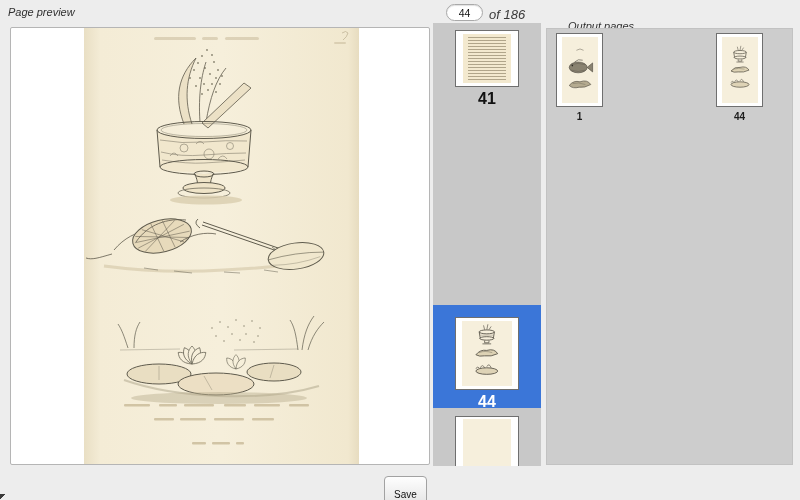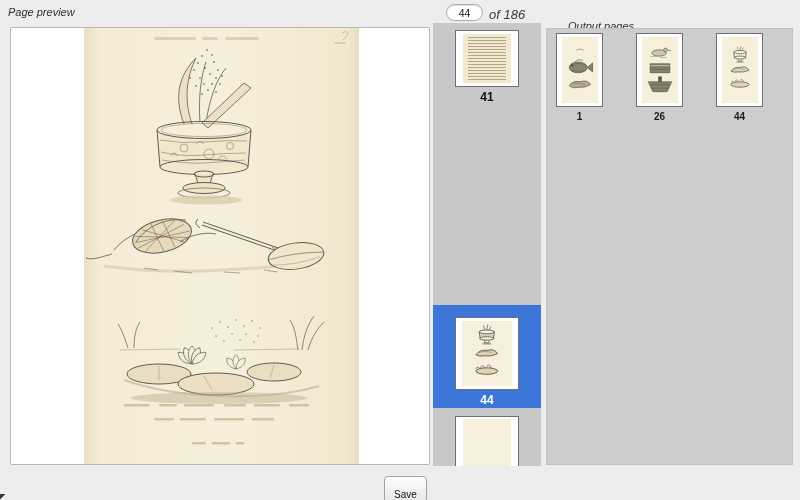--- a/index.html
+++ b/index.html
@@ -23,21 +23,21 @@
     font-size:10.5px; font-family:"Liberation Sans",sans-serif; color:#111; outline:none;
     box-shadow:inset 0 1px 1px rgba(0,0,0,.12); }
   #page-total { position:absolute; left:489px; top:7px; font-size:13px; font-style:italic; color:#3a3a3a; }
 
   
   #filmstrip { position:absolute; left:433px; top:23px; width:108px; height:443px;
     background:#c8c8c8; overflow:hidden; }
   .fs-item { position:absolute; left:0; width:108px; display:flex; flex-direction:column; align-items:center; }
   .frame { background:#ffffff; border:1px solid #6f6f6f; display:flex; align-items:center; justify-content:center; }
   .fs-frame { width:64px; }
-  .fs-label { margin-top:3px; font-size:12px; font-weight:bold; color:#111; text-align:center; }
+  .fs-label { margin-top:3px; font-size:16px; font-weight:bold; color:#111; text-align:center; }
   .text-page { width:78%; height:90%; background:#f3e9cf; position:relative; }
   .text-page::before { content:""; position:absolute; left:10%; right:10%; top:7%; bottom:7%;
     background:repeating-linear-gradient(180deg, rgba(110,98,70,.5) 0 1px, transparent 1px 3px); }
   .text-page.curl::after { content:""; position:absolute; top:0; right:0; bottom:0; width:14%; background:#faf5e8; }
   .blank-page { width:78%; height:92%; background:#f6efdc; }
   #fs-selected { position:absolute; left:0; top:282px; width:108px; height:103px;
     background:#3b76d8; display:flex; flex-direction:column; align-items:center; }
   #fs-selected .fs-frame { margin-top:12px; height:73px; }
   #fs-selected .fs-label { color:#ffffff; }
   .plate-page { width:80%; height:92%; background:#f6efdc; }
@@ -264,41 +264,20 @@
             <circle cx="11.5" cy="25" r=".9" fill="#2e2b25" stroke="none"></circle>
             <path d="M8 47 q 5 -6 12 -4 q 8 -3 12 3 q -7 4 -13 3 q -7 2 -11 -2 Z" fill="#b5ab90"></path>
             <path d="M12 45 q 6 -2 14 1" stroke-width=".5" opacity=".7"></path>
           </g>
         </svg>
       </div>
     </div>
     <div class="out-label">1</div>
   </div>
 
-  <div class="out-thumb" style="left:89px">
-    <div class="frame out-frame">
-      <div class="plate-page">
-        <svg viewBox="0 0 40 60">
-          <g stroke="#514d43" stroke-width=".7" fill="none">
-            <ellipse cx="19" cy="11" rx="8" ry="3.5" fill="#cfc5a8"></ellipse>
-            <circle cx="26" cy="7.5" r="2" fill="#cfc5a8"></circle>
-            <path d="M28 7.5 L 32 8.5"></path>
-            <path d="M9 15 h 7 M20 16 h 8" stroke-width=".5" opacity=".7"></path>
-            <rect x="9" y="23" width="22" height="10" fill="#857e6b"></rect>
-            <path d="M9 25 h 22" stroke="#f0e8d2" stroke-width=".8" opacity=".8"></path>
-            <path d="M11 29 h 18" stroke="#3f3b33" stroke-width=".6" opacity=".7"></path>
-            <rect x="18" y="37" width="4" height="6" fill="#5c574a" stroke="none"></rect>
-            <path d="M7 43 L 33 43 L 28 54 L 12 54 Z" fill="#877f6a"></path>
-            <path d="M9 46 h 22 M11 50 h 18" stroke="#3f3b33" stroke-width=".5" opacity=".6"></path>
-          </g>
-        </svg>
-      </div>
-    </div>
-    <div class="out-label">26</div>
-  </div>
 
   <div class="out-thumb" style="left:169px">
     <div class="frame out-frame">
       <div class="plate-page">
         <svg viewBox="0 0 40 60">
           <g stroke="#565247" stroke-width=".8" fill="none">
             <path d="M18 8 L 17 4 M20 8 L 21 3 M22 8 L 24 5" stroke-width=".6"></path>
             <ellipse cx="20" cy="10" rx="7" ry="1.8"></ellipse>
             <path d="M13 10 L 14 16 M27 10 L 26 16"></path>
             <ellipse cx="20" cy="16" rx="6.5" ry="1.6"></ellipse>

